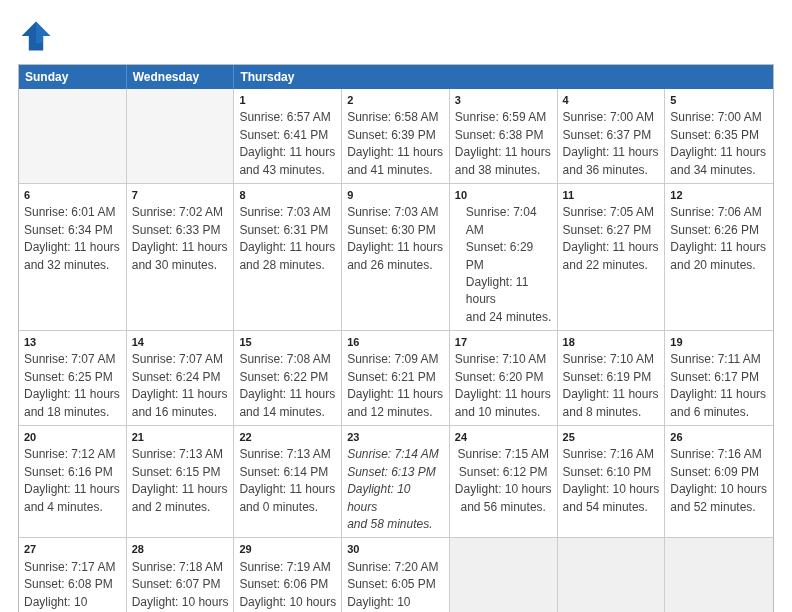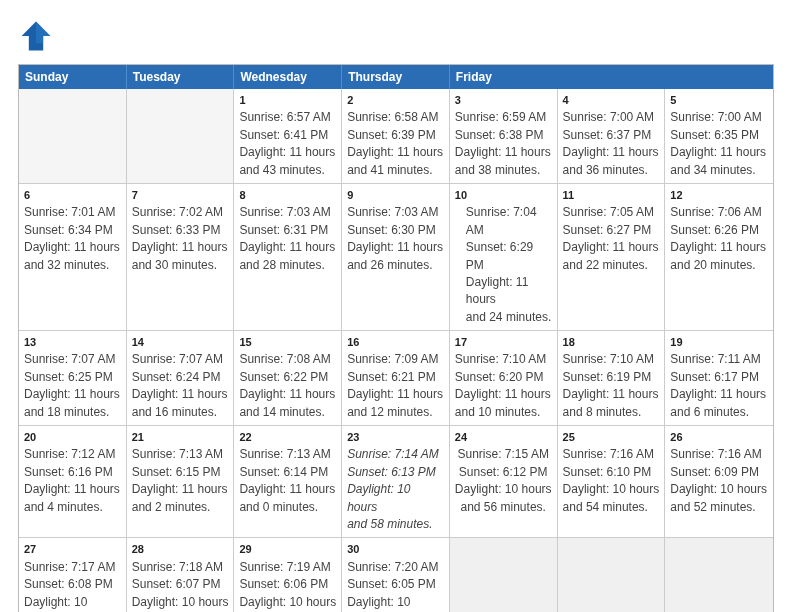--- a/index.html
+++ b/index.html
@@ -132,24 +132,22 @@
     </div>
     <div class="title-block">
       <div class="title-month"></div>
       <div class="title-location"></div>
     </div>
   </div>
 
   <div class="calendar">
     <div class="cal-header-row">
     <div class="cal-header-cell">Sunday</div>
-        <div class="cal-header-cell">Tuesday</div>
         <div class="cal-header-cell">Wednesday</div>
         <div class="cal-header-cell">Thursday</div>
-        <div class="cal-header-cell">Friday</div>
       </div>
     <div class="cal-body">
     <div class="cal-row">
           <div class="cal-cell empty"></div>
           <div class="cal-cell empty"></div>
           <div class="cal-cell">
             <span class="day-num">1</span>
             <div class="detail" style="white-space: pre-line;">Sunrise: 6:57 AM
 Sunset: 6:41 PM
 Daylight: 11 hours
@@ -180,21 +178,21 @@
             <span class="day-num">5</span>
             <div class="detail" style="white-space: pre-line;">Sunrise: 7:00 AM
 Sunset: 6:35 PM
 Daylight: 11 hours
 and 34 minutes.</div>
           </div>
         </div>
         <div class="cal-row">
           <div class="cal-cell">
             <span class="day-num">6</span>
-            <div class="detail" style="white-space: pre-line;">Sunrise: 7:01 AM
+            <div class="detail" style="white-space: pre-line;">Sunrise: 6:01 AM
 Sunset: 6:34 PM
 Daylight: 11 hours
 and 32 minutes.</div>
           </div>
           <div class="cal-cell">
             <span class="day-num">7</span>
             <div class="detail" style="white-space: pre-line;">Sunrise: 7:02 AM
 Sunset: 6:33 PM
 Daylight: 11 hours
 and 30 minutes.</div>

